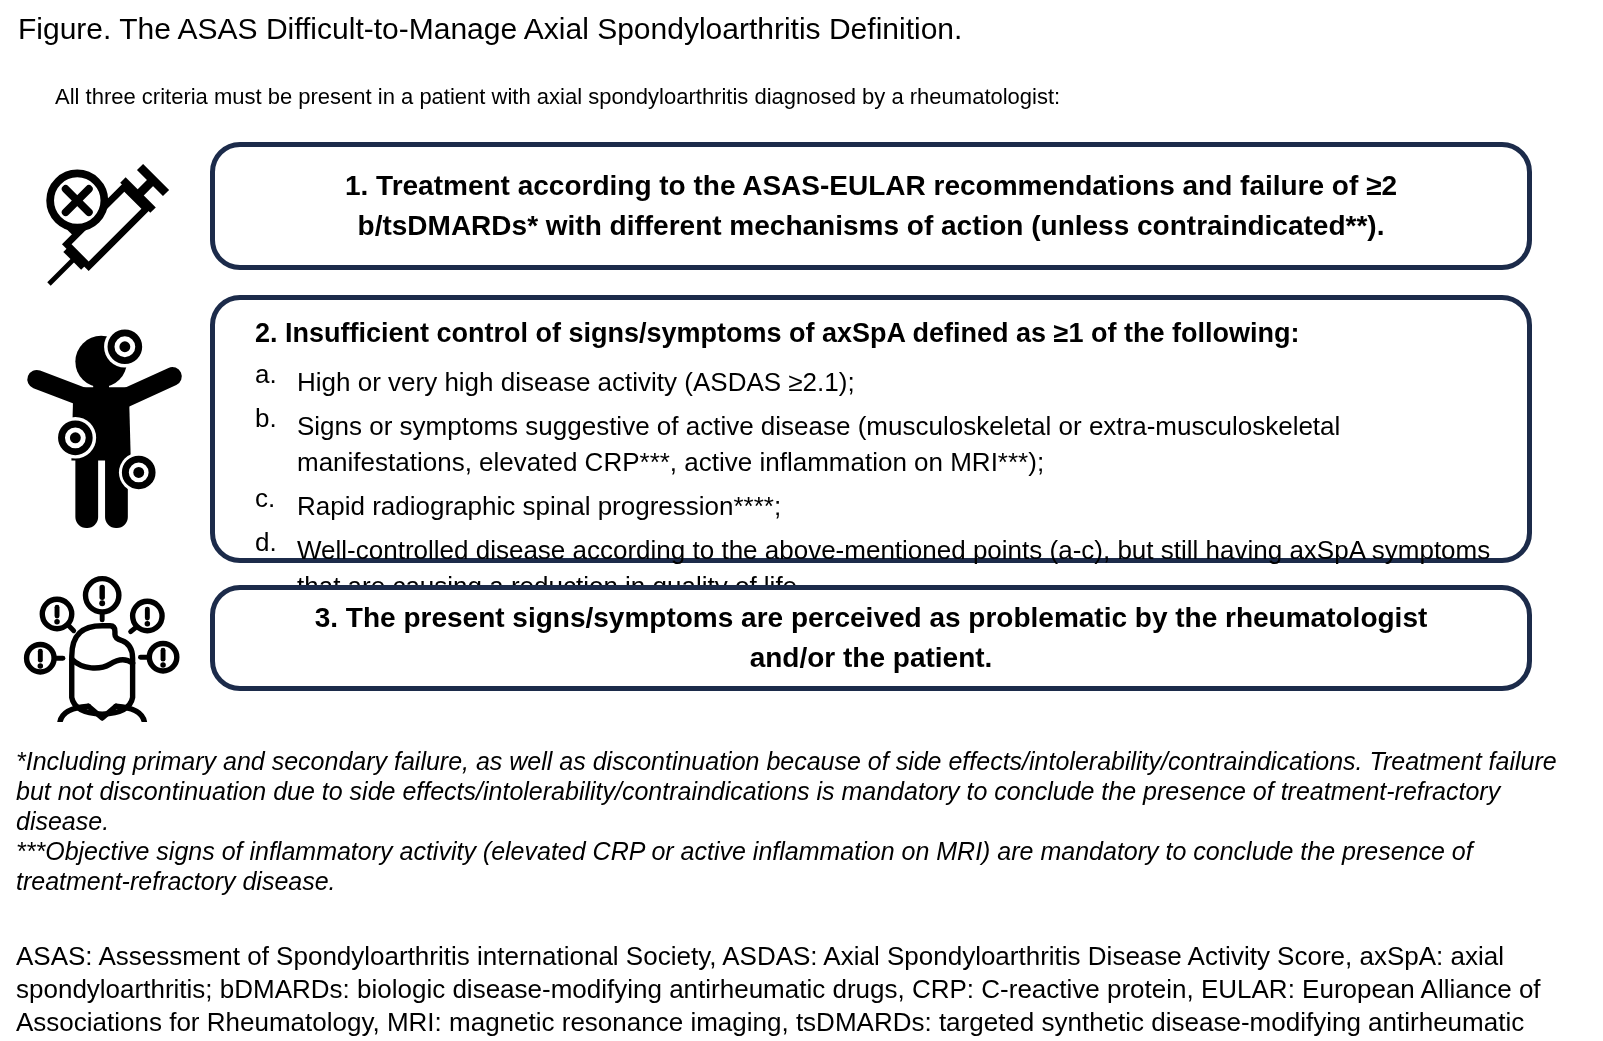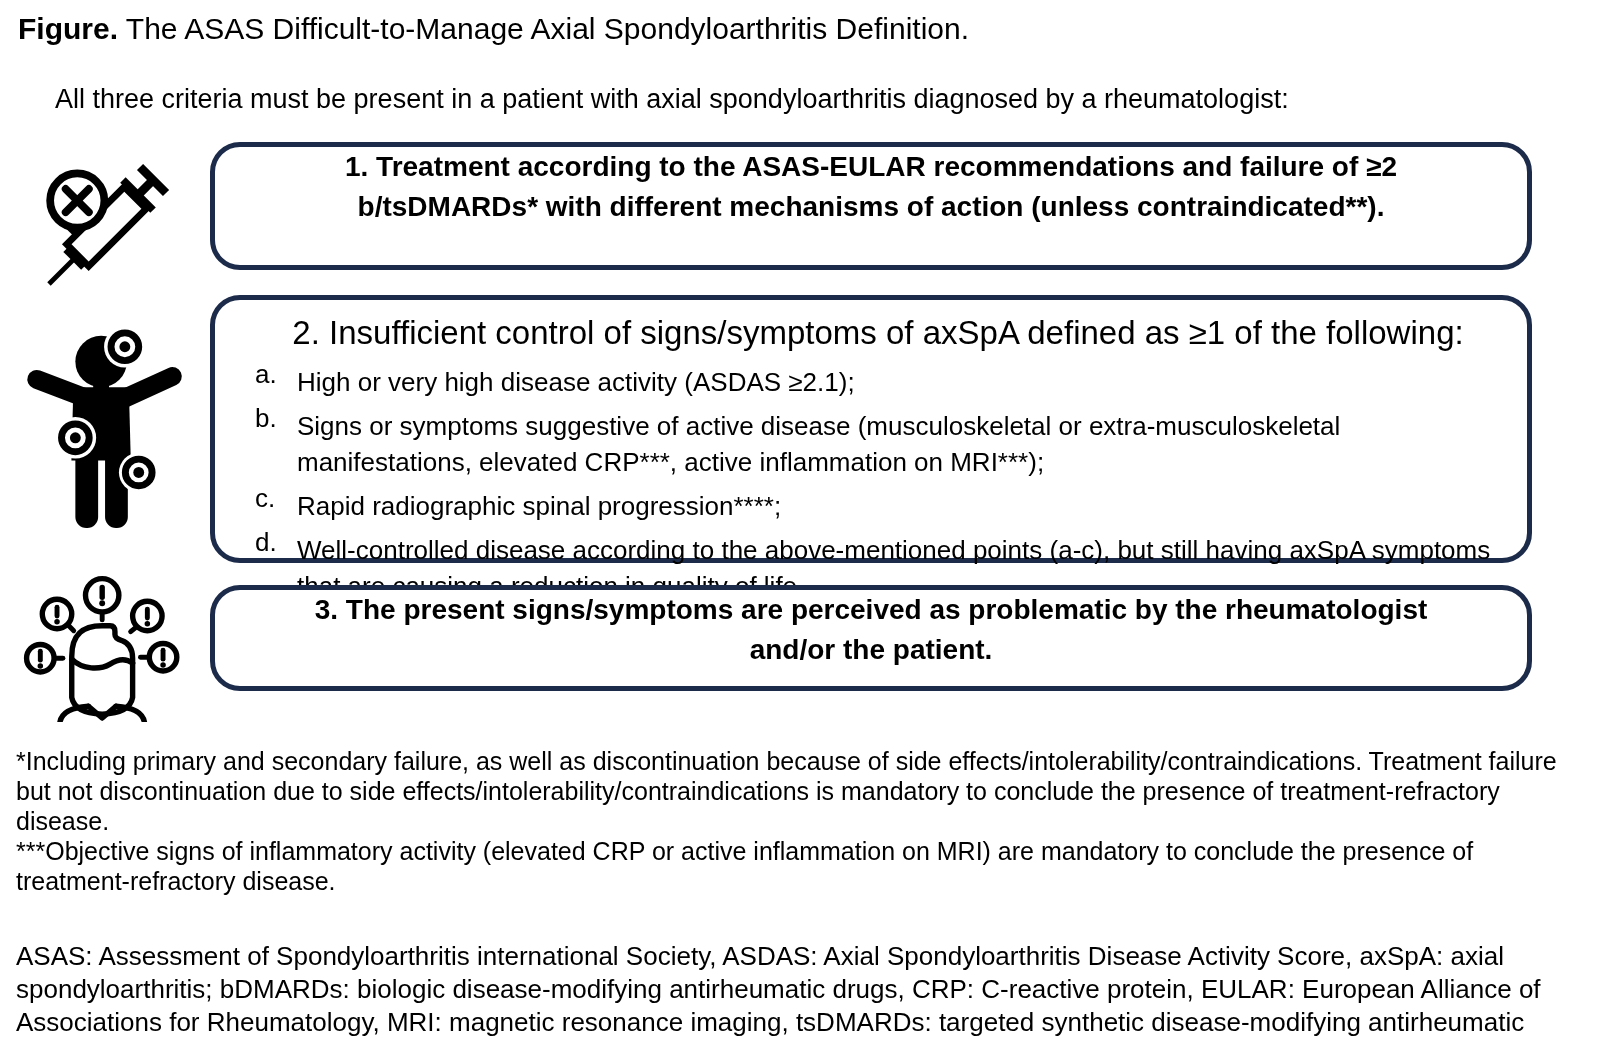--- a/index.html
+++ b/index.html
@@ -7,63 +7,62 @@
   .page {
     position: relative;
     width: 1603px;
     height: 1041px;
     background: #ffffff;
     font-family: "Liberation Sans", sans-serif;
     color: #000000;
     overflow: hidden;
   }
   .title { position: absolute; left: 18px; top: 12px; font-size: 30px; }
-  .title .t-bold { font-weight: bold; }
-  .subtitle { position: absolute; left: 55px; top: 84px; font-size: 27px; }
+  .title .t-bold { font-weight: normal; }
+  .subtitle { position: absolute; left: 55px; top: 84px; font-size: 22px; }
 
   .crit-box {
     position: absolute;
     left: 210px;
     width: 1322px;
     border: 5px solid #1c2b4a;
     border-radius: 30px;
     background: #ffffff;
   }
   .box-center {
-    display: flex; justify-content: center;
+    display: flex; align-items: center; justify-content: center;
     text-align: center;
     font-weight: bold;
     font-size: 28px;
     line-height: 40px;
     white-space: pre-line;
     padding: 0 30px;
   }
   #box1 { top: 142px; height: 128px; }
   #box2 { top: 295px; height: 268px; padding: 14px 26px 0 40px; }
   #box3 { top: 585px; height: 106px; }
 
   .box2-heading {
-    text-align: center;
-    font-weight: normal;
-    font-size: 33px;
+    font-weight: bold;
+    font-size: 27px;
     line-height: 38px;
   }
   .box2-list { margin-top: 4px; }
   .box2-item { display: flex; font-size: 26px; line-height: 36px; }
   .box2-item .li-label { flex: 0 0 42px; }
   .box2-item .li-text { flex: 1; margin-top: 8px; }
 
   .icon-slot { position: absolute; }
   #icon1 { left: 24px; top: 138px; }
   #icon2 { left: 12px; top: 300px; }
   #icon3 { left: 12px; top: 560px; }
 
   .footnotes {
     position: absolute; left: 16px; top: 746px; width: 1576px;
-    font-size: 25px; line-height: 30px;
+    font-style: italic; font-size: 25px; line-height: 30px;
   }
   .footnotes p { margin: 0; }
   .abbreviations {
     position: absolute; left: 16px; top: 940px; width: 1576px;
     font-size: 26px; line-height: 33px;
   }
 </style>
 </head>
 <body>
 

